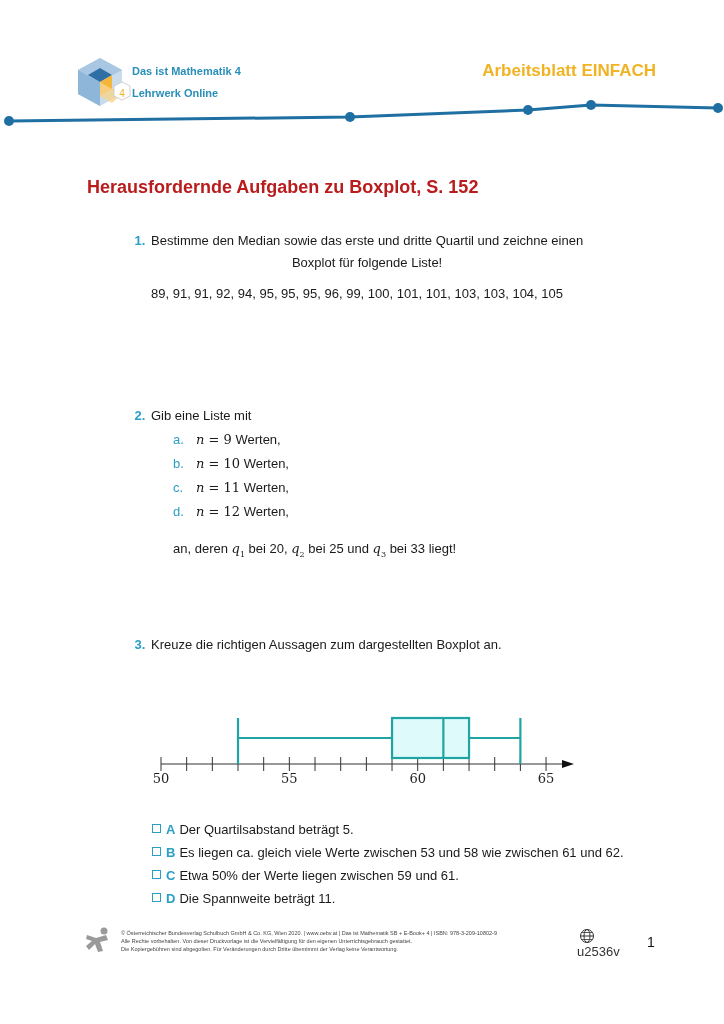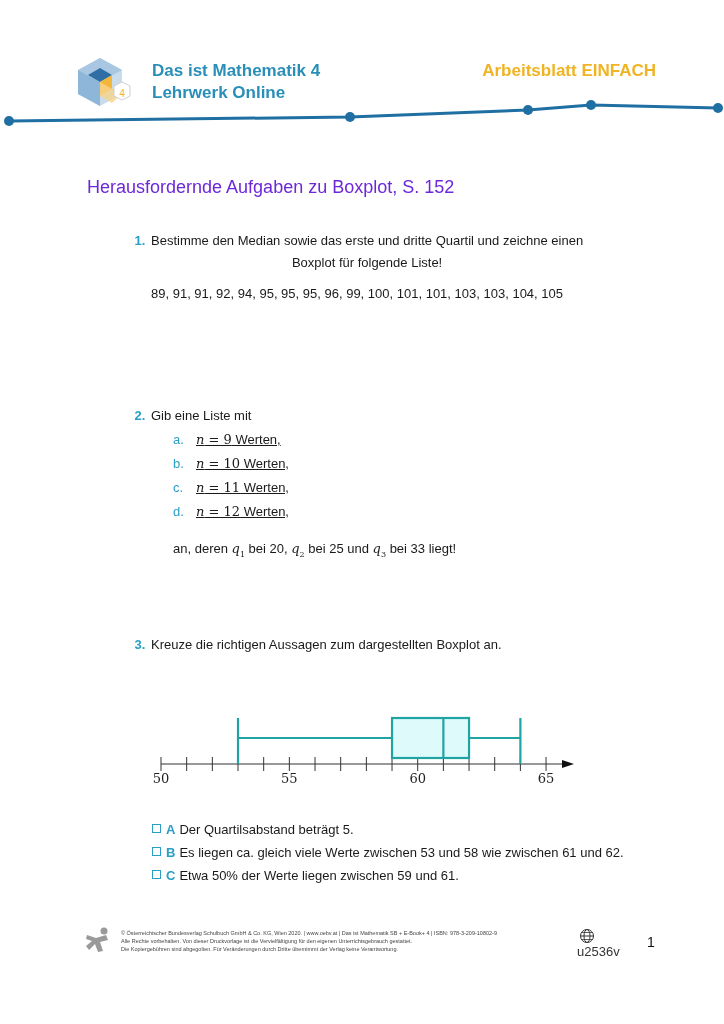--- a/index.html
+++ b/index.html
@@ -1,21 +1,21 @@
 <!DOCTYPE html>
 <html><head>
 <meta charset="utf-8">
 <style>
   html, body { margin:0; padding:0; background:#ffffff; }
   body { width:724px; height:1024px; position:relative; overflow:hidden; font-family:"Liberation Sans", sans-serif; color:#1a1a1a; }
   .abs { position:absolute; }
-  .hdr-left { left:152px; top:60px; font-weight:bold; font-size:17px; line-height:22px; color:#2a8fb8; }
+  .hdr-left { left:132px; top:60px; font-weight:bold; font-size:11px; line-height:22px; color:#2a8fb8; }
   .hdr-right { right:68px; top:60px; font-weight:bold; font-size:17px; line-height:22px; color:#f0b323; text-align:right; }
   .hdr-right .sub { font-size:16px; margin-right:0; }
-  .title { left:87px; top:177px; font-size:18px; font-weight:normal; color:#6d28d9; }
+  .title { left:87px; top:177px; font-size:18px; font-weight:bold; color:#b91c1c; }
   .num { color:#2a9fc6; font-weight:bold; display:inline-block; width:22px; }
   .txt { font-size:13px; line-height:22px;text-align:center; }
   .sub-item { font-size:13px; line-height:24px; }
   .sub-letter { color:#2a9fc6; display:inline-block; width:23px; }
   .math { font-family:"DejaVu Serif", serif; font-style:italic; }
   .mathn { font-family:"DejaVu Serif", serif; }
   .opt { font-size:13px; line-height:23px; }
   .box { display:inline-block; width:7px; height:7px; border:1px solid #2a9fc6; margin-right:5px; vertical-align:1px; }
   .opt-letter { color:#2a9fc6; font-weight:bold; margin-right:4px; }
   .footer { left:121px; top:929px; font-size:5.5px; line-height:8px; color:#444; }
@@ -57,21 +57,21 @@
 
 <div class="abs txt" style="left:129px;top:230px;">
   <span class="num">1.</span><span>Bestimme den Median sowie das erste und dritte Quartil und zeichne einen</span><br>
   <span style="display:inline-block;width:22px"></span><span>Boxplot für folgende Liste!</span>
 </div>
 <div class="abs txt" style="left:151px;top:283px;">89, 91, 91, 92, 94, 95, 95, 95, 96, 99, 100, 101, 101, 103, 103, 104, 105</div>
 
 <div class="abs txt" style="left:129px;top:405px;">
   <span class="num">2.</span><span>Gib eine Liste mit</span>
 </div>
-<div class="abs" style="left:173px;top:428px;text-decoration:underline;">
+<div class="abs" style="left:173px;top:428px;">
   <div class="sub-item"><span class="sub-letter">a.</span><span class="math">n</span><span class="mathn"> = 9</span><span> Werten,</span></div>
   <div class="sub-item"><span class="sub-letter">b.</span><span class="math">n</span><span class="mathn"> = 10</span><span> Werten,</span></div>
   <div class="sub-item"><span class="sub-letter">c.</span><span class="math">n</span><span class="mathn"> = 11</span><span> Werten,</span></div>
   <div class="sub-item"><span class="sub-letter">d.</span><span class="math">n</span><span class="mathn"> = 12</span><span> Werten,</span></div>
 </div>
 <div class="abs txt" style="left:173px;top:538px;">
   <span>an, deren </span><span class="math">q</span><sub class="mathn" style="font-size:8px">1</sub><span> bei 20, </span><span class="math">q</span><sub class="mathn" style="font-size:8px">2</sub><span> bei 25 und </span><span class="math">q</span><sub class="mathn" style="font-size:8px">3</sub><span> bei 33 liegt!</span>
 </div>
 
 <div class="abs txt" style="left:129px;top:634px;">
@@ -113,20 +113,21 @@
       <line x1="319.04" x2="370.38" y1="28" y2="28"></line>
       <line x1="88.01" x2="88.01" y1="8" y2="54"></line>
       <line x1="370.38" x2="370.38" y1="8" y2="54"></line>
     </g>
 </svg>
 
 <div class="abs" style="left:152px;top:818px;">
   <div class="opt"><span class="box"></span><span class="opt-letter">A</span><span>Der Quartilsabstand beträgt 5.</span></div>
   <div class="opt"><span class="box"></span><span class="opt-letter">B</span><span>Es liegen ca. gleich viele Werte zwischen 53 und 58 wie zwischen 61 und 62.</span></div>
   <div class="opt"><span class="box"></span><span class="opt-letter">C</span><span>Etwa 50% der Werte liegen zwischen 59 und 61.</span></div>
+  <div class="opt"><span class="box"></span><span class="opt-letter">D</span><span>Die Spannweite beträgt 11.</span></div>
 </div>
 
 <svg class="abs" style="left:84px;top:926px" width="28" height="28">
   <circle cx="20" cy="5" r="3.5" fill="#9a9a9a"></circle>
   <path d="M3,9 L12,12 L22,9 L24,14 L16,16 L19,25 L14,26 L11,18 L5,24 L2,20 L8,15 L2,13 Z" fill="#9a9a9a"></path>
 </svg>
 <div class="abs footer">
   <div>© Österreichischer Bundesverlag Schulbuch GmbH &amp; Co. KG, Wien 2020. | www.oebv.at | Das ist Mathematik SB + E-Book+ 4 | ISBN: 978-3-209-10802-9</div>
   <div>Alle Rechte vorbehalten. Von dieser Druckvorlage ist die Vervielfältigung für den eigenen Unterrichtsgebrauch gestattet.</div>
   <div>Die Kopiergebühren sind abgegolten. Für Veränderungen durch Dritte übernimmt der Verlag keine Verantwortung.</div>

